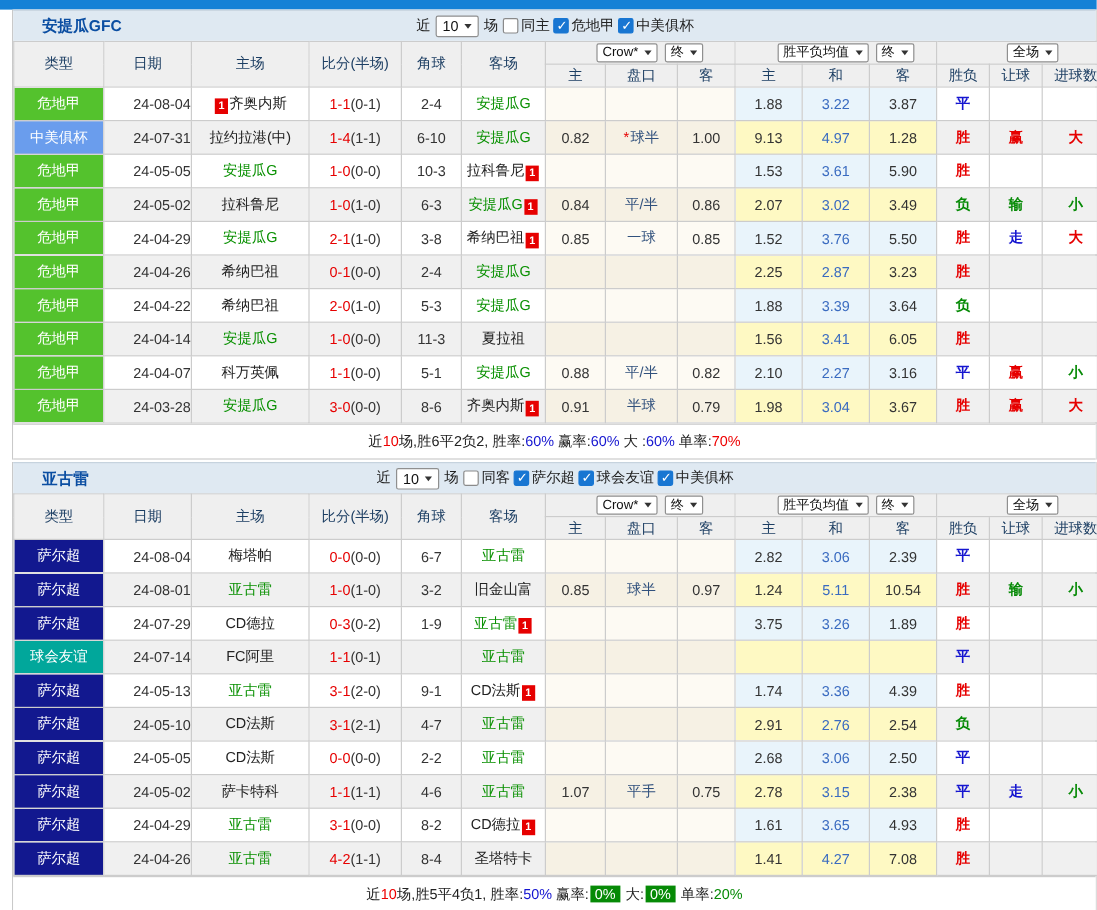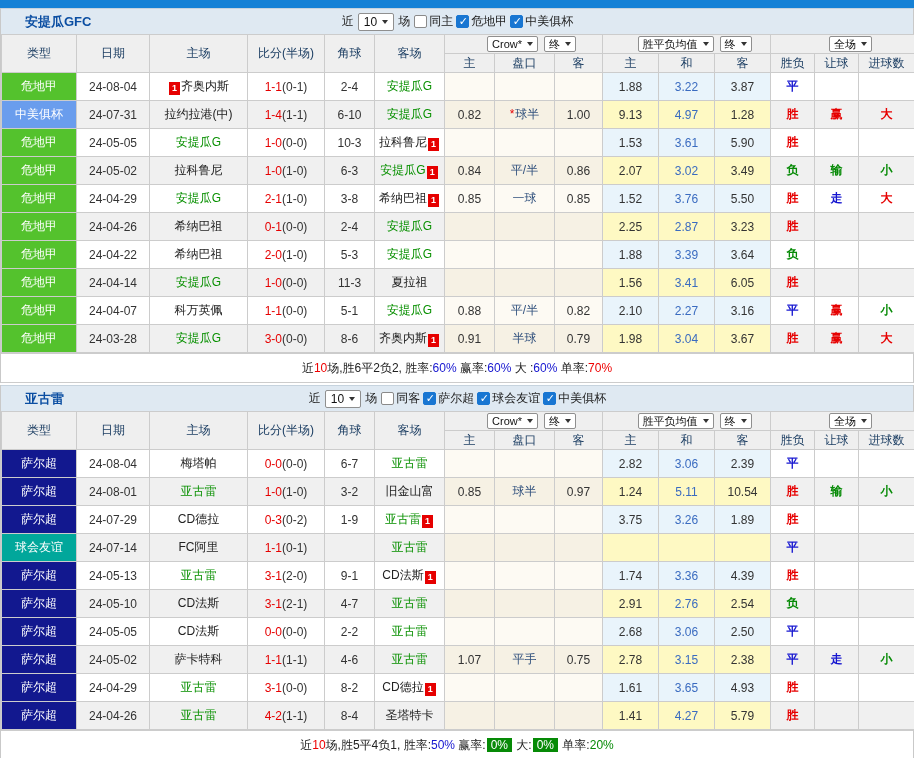--- a/index.html
+++ b/index.html
@@ -1,18 +1,18 @@
 <!DOCTYPE html>
 <html><head>
 <meta charset="utf-8">
 <style>
   html,body{margin:0;padding:0;background:#fff;}
   body{width:914px;font-family:"Liberation Sans","DejaVu Sans",sans-serif;-webkit-font-smoothing:antialiased;}
   .topbar{height:8px;background:#1581d6;}
-  .block{border-left:1px solid #c9c9c9;border-right:1px solid #c9c9c9;}
+  .block{border-left:1px solid #c9c9c9;border-right:1px solid #c9c9c9;margin-left:10px;}
   .block2{margin-top:2px;}
   
   .titlebar{height:25px;background:#dfe9f2;border-top:1px solid #c6d3de;position:relative;display:flex;align-items:center;}
   .tb-title{position:absolute;left:24px;font-weight:bold;color:#0b4ea2;font-size:13px;}
   .filters{margin:0 auto;display:flex;align-items:center;gap:3px;font-size:12px;color:#222;}
   .filters .lbl{padding:0 1px;}
   .sel{display:inline-flex;align-items:center;gap:5px;border:1px solid #8f8f8f;border-radius:2px;background:#fff;padding:1px 5px;font-size:12px;color:#111;cursor:default;line-height:14px;}
   .caret{width:0;height:0;border-left:3.5px solid transparent;border-right:3.5px solid transparent;border-top:4.5px solid #333;display:inline-block;}
   .cb{display:inline-block;width:13px;height:13px;border:1px solid #8a8a8a;background:#fff;border-radius:2px;box-sizing:border-box;position:relative;vertical-align:middle;}
   .cb.on{background:#1876d2;border-color:#1876d2;}
@@ -33,21 +33,21 @@
   .star{color:#e60000;margin-right:1px;}
   td.mean{background:#e9f4fb;}
   tr.even td.mean{background:#fef9c3;}
   .m-side{color:#333;}
   .m-draw{color:#3a6bc0;}
   td.res{font-weight:bold;}
   .c-red{color:#e60000;}
   .c-blue{color:#1515d0;}
   .c-green{color:#068a06;}
   td.typ{color:#fff;}
-  td.date{color:#333;}
+  td.date{color:#333;text-align:right;}
   .ft{color:#e60000;text-align:right;}
   .ht{color:#333;}
   .name{color:#222;}
   .name.self{color:#089000;text-align:center;}
   td.corner{color:#333;}
   .badge1{display:inline-block;background:#e60000;color:#fff;font-size:9px;font-weight:bold;line-height:13px;height:13px;padding:0 3px;vertical-align:-1px;margin:0 1px;}
   
   .summary{height:28px;border-top:1px solid #ccc;border-bottom:1px solid #ccc;display:flex;align-items:center;justify-content:center;font-size:12px;background:#fff;}
   .summary span{white-space:pre;}
   .s-k{color:#222;}
@@ -585,21 +585,21 @@
           <td class="date">24-04-26</td>
           <td><span class="name self">亚古雷</span></td>
           <td><span class="ft">4-2</span><span class="ht">(1-1)</span></td>
           <td class="corner">8-4</td>
           <td><span class="name">圣塔特卡</span></td>
           <td class="odds"></td>
           <td class="odds hc"><span></span></td>
           <td class="odds"></td>
           <td class="mean m-side">1.41</td>
           <td class="mean m-draw">4.27</td>
-          <td class="mean m-side">5.79</td>
+          <td class="mean m-side">7.08</td>
           <td class="res c-red">胜</td>
           <td class="res "></td>
           <td class="res "></td>
         </tr>
       </tbody>
   </table>
   <div class="summary">
       <span class="s-k">近</span>
       <span class="s-r">10</span>
       <span class="s-k">场,胜5平4负1, 胜率:</span>

